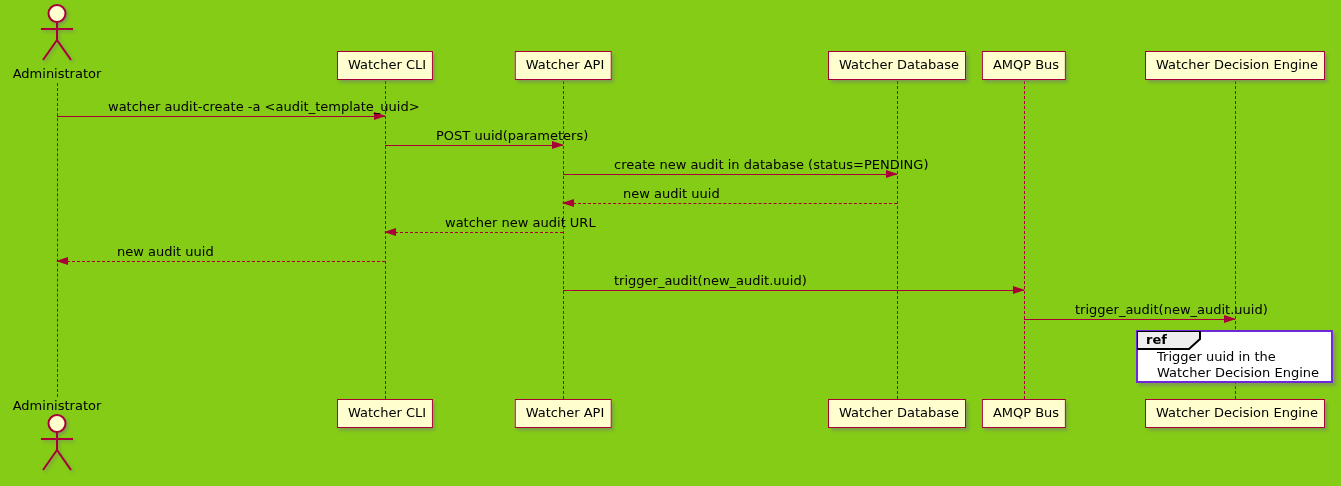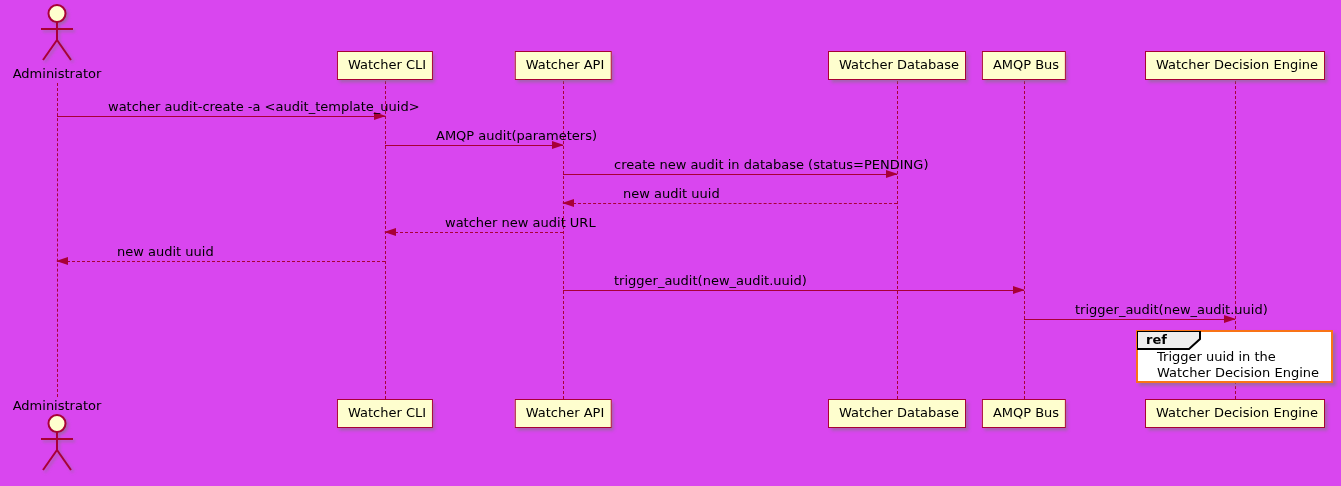--- a/index.html
+++ b/index.html
@@ -5,21 +5,21 @@
   :root{
     --line:#a80036;
     --fill:#fefece;
     --text:#000000;
   }
   html,body{margin:0;padding:0;background:#ffffff;}
   body{font-family:"DejaVu Sans","Liberation Sans",sans-serif;color:var(--text);}
   .diagram{
     position:relative;
     width:1341px;height:486px;
-    background:#d946ef;
+    background:#84cc16;
     overflow:hidden;
     font-size:13px;
   }
   
   .lifeline{
     position:absolute;
     width:0;
     border-left:1px dashed var(--line);
     z-index:1;
   }
@@ -68,21 +68,21 @@
     border-right:12px solid var(--line);
     border-top:4.5px solid transparent;
     border-bottom:4.5px solid transparent;
   }
   
   .refbox{
     position:absolute;
     left:1136px;top:330px;
     width:197px;height:53px;
     background:#ffffff;
-    border:2px solid #f97316;
+    border:2px solid #6d28d9;
     box-shadow:3px 3px 3px rgba(120,120,120,0.55);
     z-index:3;
     box-sizing:border-box;
   }
   .ref-header{
     position:absolute;left:-1px;top:-1px;
     width:64px;height:19px;
   }
   .ref-keyword{
     position:absolute;left:9px;top:0px;
@@ -126,21 +126,21 @@
 
   <div class="message solid" style="left:57px;top:117px;width:328px;">
     <span class="msg-line"></span>
     <span class="arrowhead right"></span>
     <span class="msg-label" style="left:7px;">watcher audit-create -a &lt;audit_template_uuid&gt;</span>
   </div>
 
   <div class="message solid" style="left:385px;top:146px;width:178px;">
     <span class="msg-line"></span>
     <span class="arrowhead right"></span>
-    <span class="msg-label" style="left:7px;">AMQP audit(parameters)</span>
+    <span class="msg-label" style="left:7px;">POST uuid(parameters)</span>
   </div>
 
   <div class="message solid" style="left:563px;top:175px;width:334px;">
     <span class="msg-line"></span>
     <span class="arrowhead right"></span>
     <span class="msg-label" style="left:7px;">create new audit in database (status=PENDING)</span>
   </div>
 
   <div class="message dashed" style="left:563px;top:204px;width:334px;">
     <span class="msg-line"></span>

